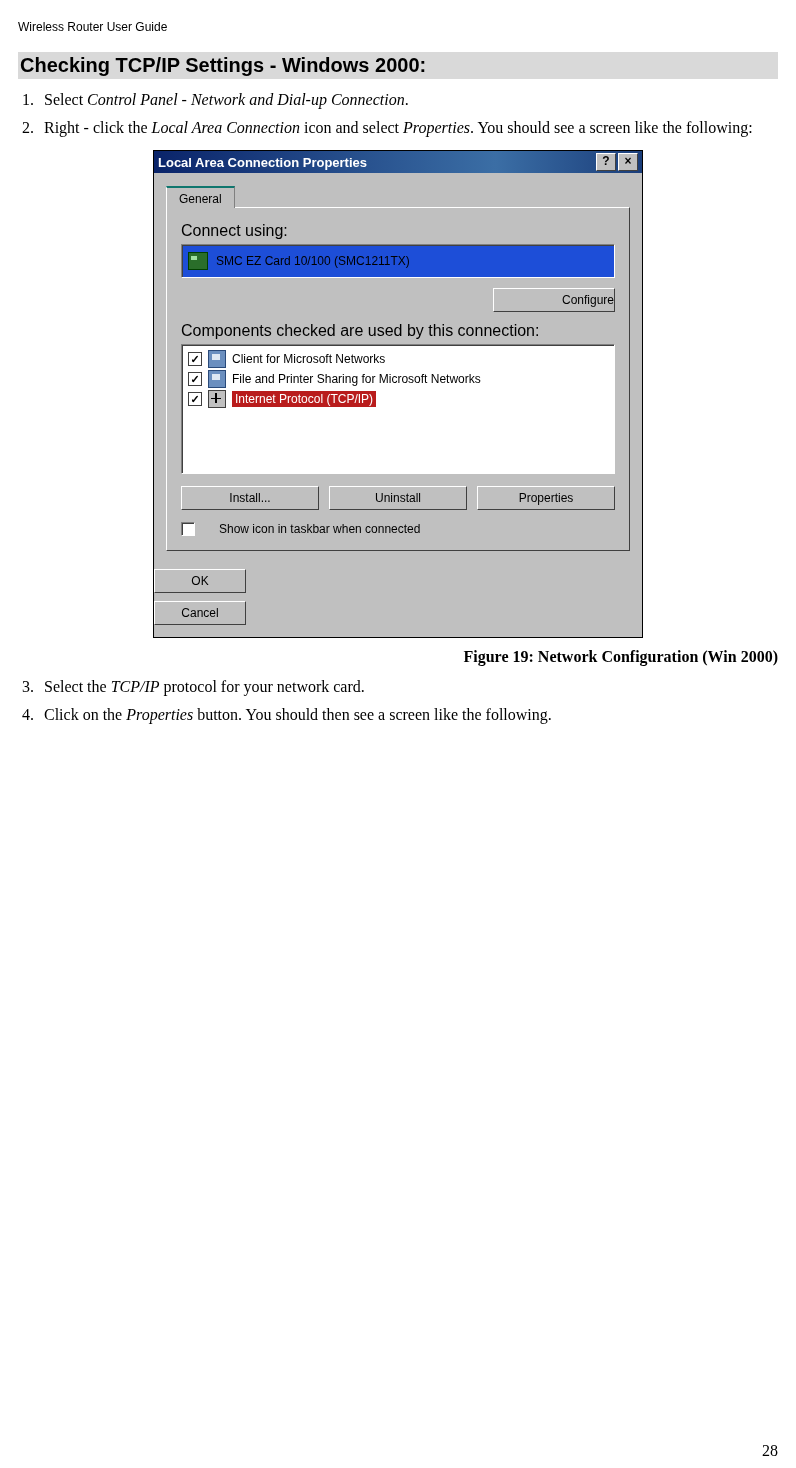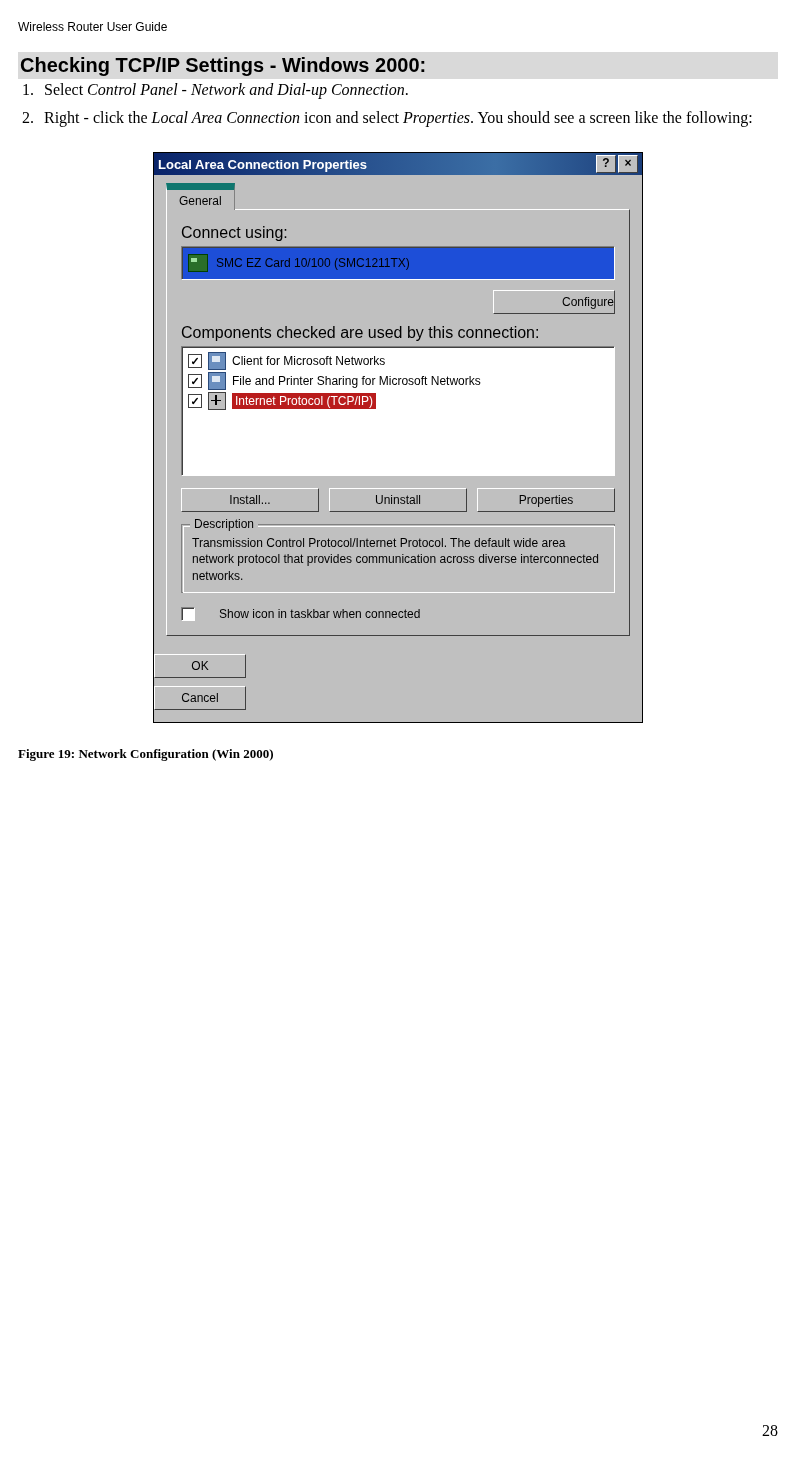--- a/index.html
+++ b/index.html
@@ -20,35 +20,36 @@
     font-family: Arial, Helvetica, sans-serif;
     font-size: 12px;
     margin-bottom: 18px;
   }
   .section-heading {
     font-family: Arial, Helvetica, sans-serif;
     font-size: 20px;
     font-weight: bold;
     background: #d9d9d9;
     padding: 2px 2px;
+    margin-bottom: 10px;
   }
   ol.main-list {
     margin: 0 0 0 2px;
     padding: 0 0 0 18px;
     font-size: 16px;
   }
   ol.main-list > li {
     padding-left: 6px;
     margin-bottom: 6px;
     line-height: 1.35;
   }
   .italic { font-style: italic; }
   .figure-wrap {
     text-align: center;
-    margin-top: 24px;
+    margin-top: 12px;
   }
   .dialog {
     display: inline-block;
     width: 488px;
     background: #c0c0c0;
     border: 1px solid #000;
     text-align: left;
     font-family: "Microsoft Sans Serif", Tahoma, Arial, sans-serif;
     font-size: 12px;
   }
@@ -86,21 +87,21 @@
   }
   
   .tab-row {
     display: flex;
     align-items: flex-end;
     height: 24px;
     position: relative;
   }
   .tab {
     background: #c0c0c0;
-    border-top: 7px solid #0f766e;
+    border-top: 2px solid #0f766e;
     border-left: 1px solid #fff;
     border-right: 1px solid #808080;
     padding: 4px 12px 2px 12px;
     font-size: 12px;
     position: relative;
     bottom: -1px;
   }
   .tab-panel {
     border-top: 1px solid #fff;
     border-left: 1px solid #fff;
@@ -235,38 +236,38 @@
   .chk-empty{
     width:12px; height:12px; border-top:1px solid #808080; border-left:1px solid #808080;
     border-right:1px solid #fff; border-bottom:1px solid #fff; background:#fff;
     box-shadow: inset 1px 1px 0 #404040;
   }
   .dialog-footer {
     display:flex; justify-content:flex-end; gap:8px; padding: 6px 12px 12px 0; flex-direction: column;
   }
   .dialog-footer .btn { width:90px; }
   .figure-caption {
-    text-align:left;
+    text-align:right;
     font-weight:bold;
-    font-size:13px;
-    margin: 23px 0 10px 0;
+    font-size:16px;
+    margin: 10px 0 10px 0;
   }
   ol.second-list {
     margin: 0 0 0 2px;
     padding: 0 0 0 18px;
     font-size: 16px;
   }
   ol.second-list > li {
     padding-left: 6px;
     margin-bottom: 6px;
     line-height: 1.35;
   }
   .page-number {
     position:absolute;
-    bottom: 28px;
+    bottom: 8px;
     right: 18px;
     font-size:16px;
   }
 </style>
 </head>
 <body>
 
 <div class="page">
   <div class="header-line">Wireless Router User Guide</div>
 
@@ -322,36 +323,40 @@
               <span class="selected-text">Internet Protocol (TCP/IP)</span>
             </div>
           </div>
 
           <div class="three-btns">
             <div class="btn">Install...</div>
             <div class="btn">Uninstall</div>
             <div class="btn">Properties</div>
           </div>
 
-          <div class="groupbox">
-            <div class="groupbox-title">Description</div>
-            <div class="desc-text">Transmission Control Protocol/Internet Protocol. The default wide area network protocol that provides communication across diverse interconnected networks.</div>
-          </div>
 
           <div class="chk-row">
             <span class="chk-empty"></span>
             <span>Show icon in taskbar when connected</span>
           </div>
 
         </div>
       </div>
       <div class="dialog-footer">
         <div class="btn">OK</div>
         <div class="btn">Cancel</div>
       </div>
     </div>
   </div>
 
   <div class="figure-caption">Figure 19: Network Configuration (Win 2000)</div>
 
+  <ol class="second-list" start="3">
+    <li>
+      <span>Select the </span><span class="italic">TCP/IP</span><span> protocol for your network card.</span>
+    </li>
+    <li>
+      <span>Click on the </span><span class="italic">Properties</span><span> button. You should then see a screen like the following.</span>
+    </li>
+  </ol>
 
   <div class="page-number">28</div>
 </div>
 
 </body></html>

